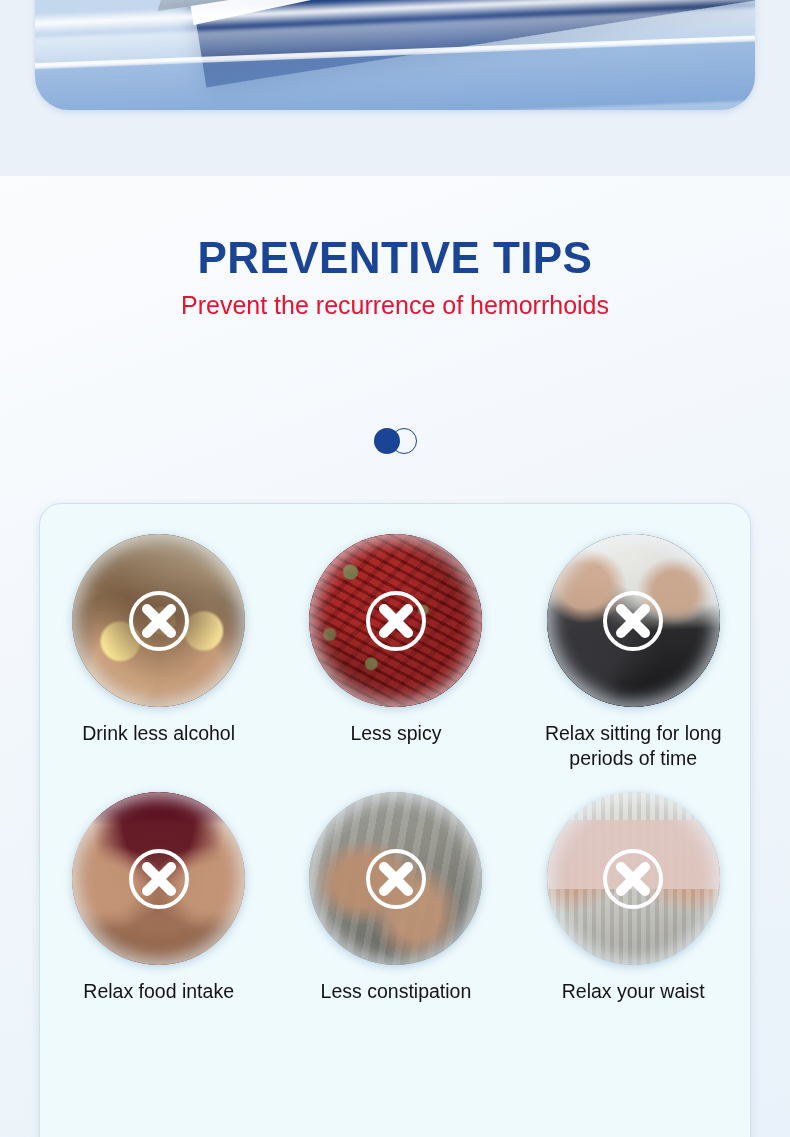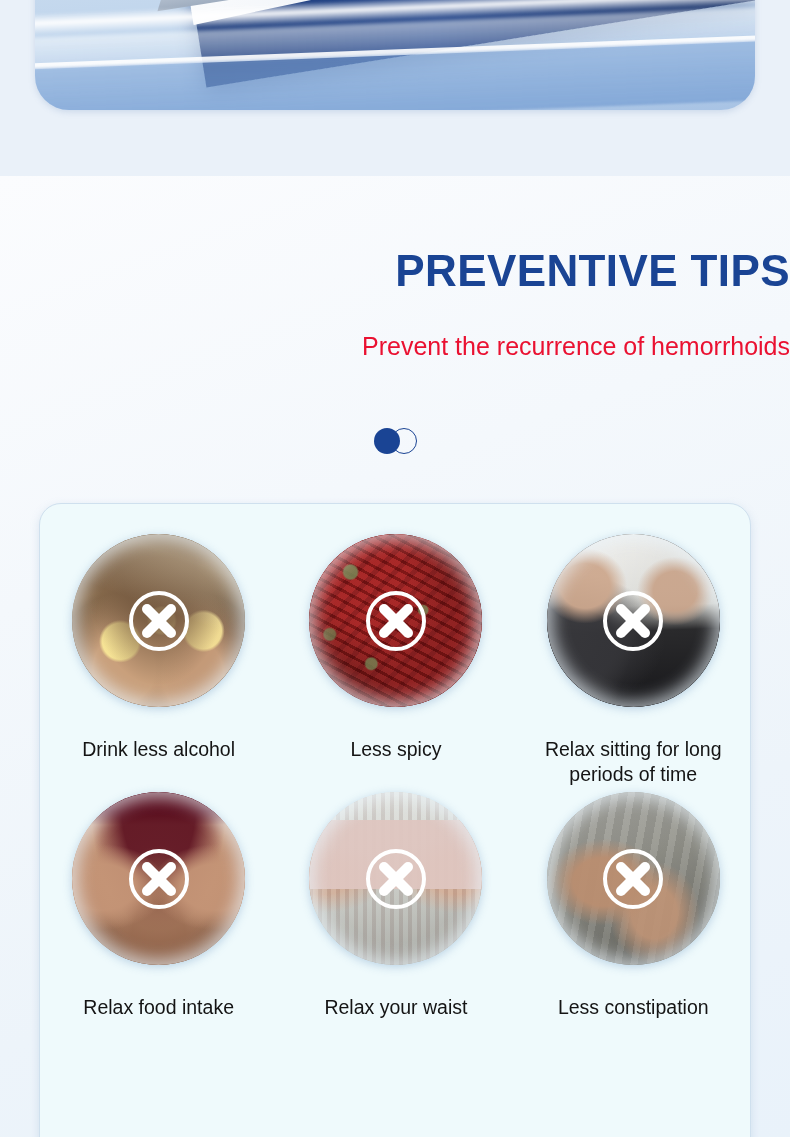--- a/index.html
+++ b/index.html
@@ -116,33 +116,33 @@
     left: 0;
     top: 176px;
     width: 790px;
     height: 961px;
     background: linear-gradient(160deg,#fbfcfe 0%, #f4f8fc 35%, #edf4fa 70%, #e9f2fa 100%);
   }
 
   .headings {
     position: absolute;
     left: 0;
-    top: 65px;
-    width: 790px;
-    text-align: right;
+    top: 52px;
+    width: 790px;
+    text-align: center;
   }
   .title-line {
     font-size: 44px;
     font-weight: bold;
     color: #1a4494;
     letter-spacing: 0.4px;
     line-height: 60px;
   }
   .subtitle {
-    margin-top: 30px;
+    margin-top: 2px;
     font-size: 25px;
     color: #ea1131;
     line-height: 30px;
   }
 
   
   .dots {
     position: absolute;
     left: 0;
     top: 252px;
@@ -325,21 +325,21 @@
     position: absolute;
     left: 50%;
     top: 50%;
     transform: translate(-50%, -50%);
     width: 62px;
     height: 62px;
   }
   .x-badge svg { display: block; }
 
   .tip-label {
-    margin-top: 30px;
+    margin-top: 14px;
     width: 215px;
     text-align: center;
     font-size: 19.5px;
     line-height: 25px;
     color: #141414;
   }
 </style>
 </head>
 <body>
 
@@ -433,45 +433,45 @@
                 <line x1="19" y1="19" x2="43" y2="43" stroke="#ffffff" stroke-width="10" stroke-linecap="round"></line>
                 <line x1="43" y1="19" x2="19" y2="43" stroke="#ffffff" stroke-width="10" stroke-linecap="round"></line>
               </svg>
             </div>
           </div>
           <div class="tip-label">Relax food intake</div>
         </div>
 
         <div class="tip-cell">
           <div class="tip-photo">
+            <div class="bg img-stomach"></div>
+            <div class="vignette"></div>
+            <div class="x-badge">
+              <svg viewBox="0 0 62 62" width="62" height="62" aria-hidden="true">
+                <circle cx="31" cy="31" r="28" fill="none" stroke="#ffffff" stroke-width="4"></circle>
+                <line x1="19" y1="19" x2="43" y2="43" stroke="#ffffff" stroke-width="10" stroke-linecap="round"></line>
+                <line x1="43" y1="19" x2="19" y2="43" stroke="#ffffff" stroke-width="10" stroke-linecap="round"></line>
+              </svg>
+            </div>
+          </div>
+          <div class="tip-label">Less constipation</div>
+        </div>
+
+        <div class="tip-cell">
+          <div class="tip-photo">
             <div class="bg img-waist"></div>
             <div class="vignette"></div>
             <div class="x-badge">
               <svg viewBox="0 0 62 62" width="62" height="62" aria-hidden="true">
                 <circle cx="31" cy="31" r="28" fill="none" stroke="#ffffff" stroke-width="4"></circle>
                 <line x1="19" y1="19" x2="43" y2="43" stroke="#ffffff" stroke-width="10" stroke-linecap="round"></line>
                 <line x1="43" y1="19" x2="19" y2="43" stroke="#ffffff" stroke-width="10" stroke-linecap="round"></line>
               </svg>
             </div>
           </div>
           <div class="tip-label">Relax your waist</div>
-        </div>
-
-        <div class="tip-cell">
-          <div class="tip-photo">
-            <div class="bg img-stomach"></div>
-            <div class="vignette"></div>
-            <div class="x-badge">
-              <svg viewBox="0 0 62 62" width="62" height="62" aria-hidden="true">
-                <circle cx="31" cy="31" r="28" fill="none" stroke="#ffffff" stroke-width="4"></circle>
-                <line x1="19" y1="19" x2="43" y2="43" stroke="#ffffff" stroke-width="10" stroke-linecap="round"></line>
-                <line x1="43" y1="19" x2="19" y2="43" stroke="#ffffff" stroke-width="10" stroke-linecap="round"></line>
-              </svg>
-            </div>
-          </div>
-          <div class="tip-label">Less constipation</div>
         </div>
 
       </div>
     </div>
 
   </div>
 </div>
 
 </body></html>

